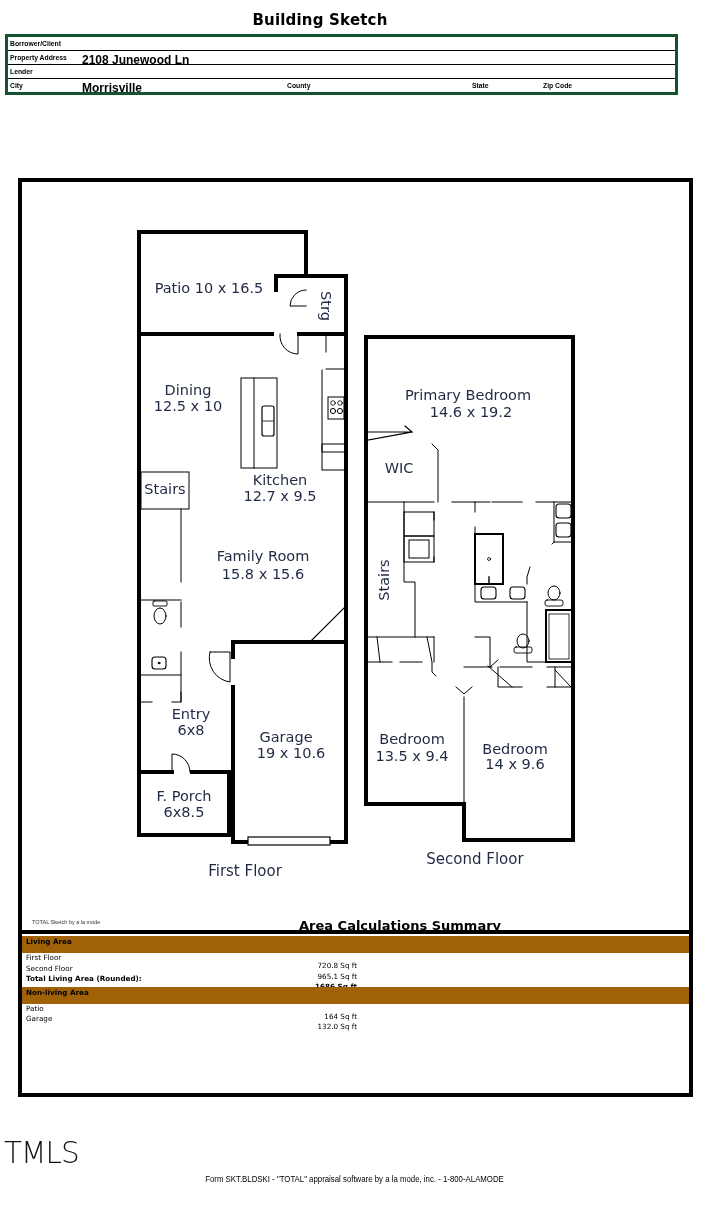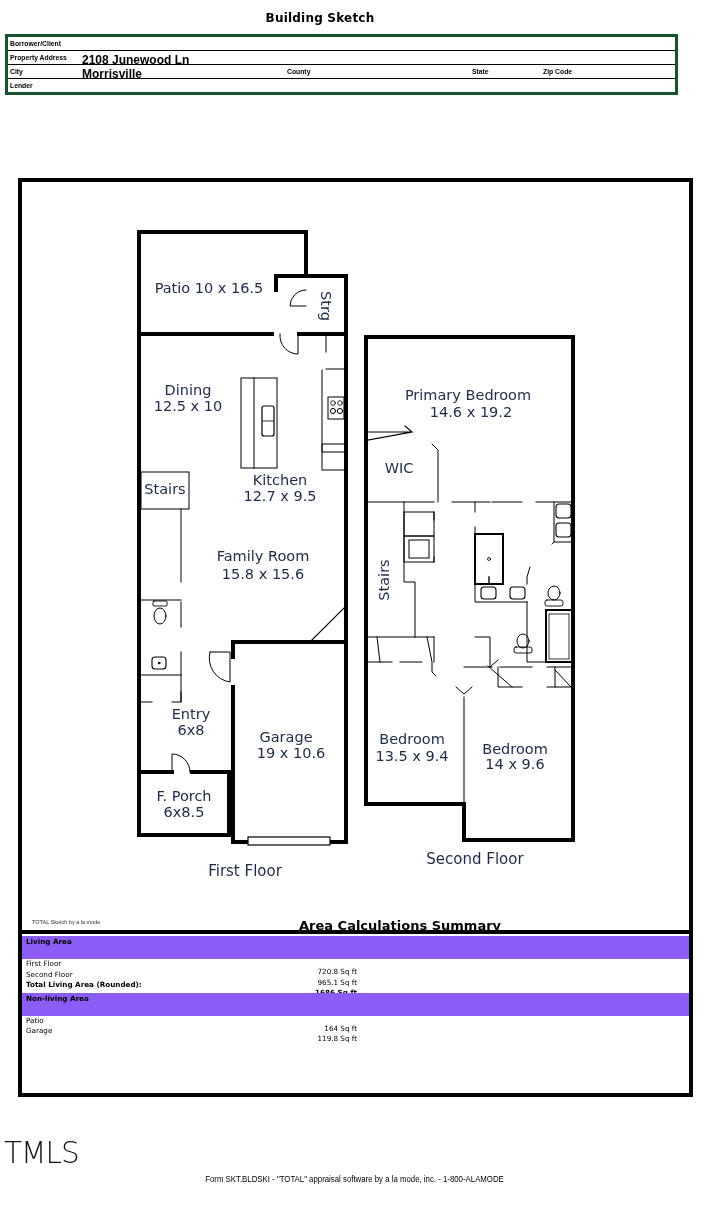--- a/index.html
+++ b/index.html
@@ -1,38 +1,38 @@
 <!DOCTYPE html>
 <html><head>
 <meta charset="utf-8">
 <style>
   html, body { margin: 0; padding: 0; background: #ffffff; }
   body { width: 709px; height: 1206px; position: relative; overflow: hidden;
          font-family: "Liberation Sans", sans-serif; color: #000; }
   .title { position: absolute; left: 0; top: 11px; width: 640px; text-align: center;
-           font-family: "DejaVu Sans", sans-serif; font-weight: bold; font-size: 12px; letter-spacing: 0.2px; }
+           font-family: "DejaVu Sans", sans-serif; font-weight: bold; font-size: 15px; letter-spacing: 0.2px; }
   .hdr-table { position: absolute; left: 5px; top: 34px; width: 667px; border: 3px solid #14532d; font-weight: bold; }
   .hdr-row { position: relative; height: 13px; border-bottom: 1px solid #000; font-size: 8px; }
   .hdr-row:last-child { border-bottom: none; }
   .hdr-lbl { position: absolute; left: 2px; top: 2px; font-family: "Liberation Sans", sans-serif; font-size: 8px; transform: scaleX(0.85); transform-origin: left; }
   .hdr-val { position: absolute; left: 74px; top: 2px; font-size: 12px; }
   .hdr-sub { position: absolute; top: 2px; font-size: 8px; transform: scaleX(0.85); transform-origin: left; }
 
   .frame { position: absolute; left: 18px; top: 178px; width: 667px; height: 911px;
            border: 4px solid #000; }
   .plan { position: absolute; left: 0; top: 0; }
   .room-label { fill: #1f2a44; font-family: "DejaVu Sans", sans-serif; font-size: 14.5px; }
   .floor-label { fill: #1f2a44; font-family: "DejaVu Sans", sans-serif; font-size: 15px; }
 
   .sketch-credit { position: absolute; left: 10px; top: 737px; font-size: 5.5px; color: #333; }
   .summary-title { position: absolute; left: 277px; top: 736px; font-family: "DejaVu Sans", sans-serif;
                    font-weight: bold; font-size: 13px; }
   .summary { position: absolute; left: 0; top: 748px; width: 667px; border-top: 4px solid #000; }
   .sum-row { position: relative; height: 10.5px; font-family: "DejaVu Sans", sans-serif; font-size: 7.2px; line-height: 10.5px; }
-  .sum-row.section { background: #8b5cf6; font-weight: bold; margin-top: 2px; height: 23px; line-height: 11px; }
+  .sum-row.section { background: #a16207; font-weight: bold; margin-top: 2px; height: 17px; line-height: 11px; }
   .sum-row.total { font-weight: bold; }
   .sum-row .lbl { position: absolute; left: 4px; top: 0; }
   .sum-row .val { position: absolute; right: 332px; top: 8px; text-align: right; white-space: nowrap; }
 
   .logo { position: absolute; left: 4px; top: 1134px; font-family: "DejaVu Sans", sans-serif;
           font-weight: 200; font-size: 31px; letter-spacing: -1px; color: #111; transform: scaleX(0.95); transform-origin: left; }
   .footer { position: absolute; left: 0; top: 1174px; width: 709px; text-align: center; font-size: 8.5px;
             transform: scaleX(0.92); }
 </style>
 </head>
@@ -43,28 +43,28 @@
 <div class="hdr-table">
   <div class="hdr-row">
     <span class="hdr-lbl">Borrower/Client</span>
     <span class="hdr-val"></span>
   </div>
   <div class="hdr-row">
     <span class="hdr-lbl">Property Address</span>
     <span class="hdr-val">2108 Junewood Ln</span>
   </div>
   <div class="hdr-row">
+    <span class="hdr-lbl">Lender</span>
+  </div>
+  <div class="hdr-row">
     <span class="hdr-lbl">City</span>
     <span class="hdr-val">Morrisville</span>
     <span class="hdr-sub" style="left:279px">County</span>
     <span class="hdr-sub" style="left:464px">State</span>
     <span class="hdr-sub" style="left:535px">Zip Code</span>
-  </div>
-  <div class="hdr-row">
-    <span class="hdr-lbl">Lender</span>
   </div>
 </div>
 
 <div class="frame">
 
   <svg class="plan" width="667" height="740" viewBox="0 0 667 740">
     <g fill="none" stroke="#000" stroke-linecap="square">
 
       <path d="M117 150 V50 H284 V94" stroke-width="4"></path>
 
@@ -222,19 +222,19 @@
     </div>
     <div class="sum-row section">
       <span class="lbl">Non-living Area</span>
     </div>
     <div class="sum-row">
       <span class="lbl">Patio</span>
       <span class="val">164 Sq ft</span>
     </div>
     <div class="sum-row">
       <span class="lbl">Garage</span>
-      <span class="val">119.8 Sq ft</span>
+      <span class="val">132.0 Sq ft</span>
     </div>
   </div>
 </div>
 
 <div class="logo">TMLS</div>
 <div class="footer">Form SKT.BLDSKI - "TOTAL" appraisal software by a la mode, inc. - 1-800-ALAMODE</div>
 
 </body></html>

